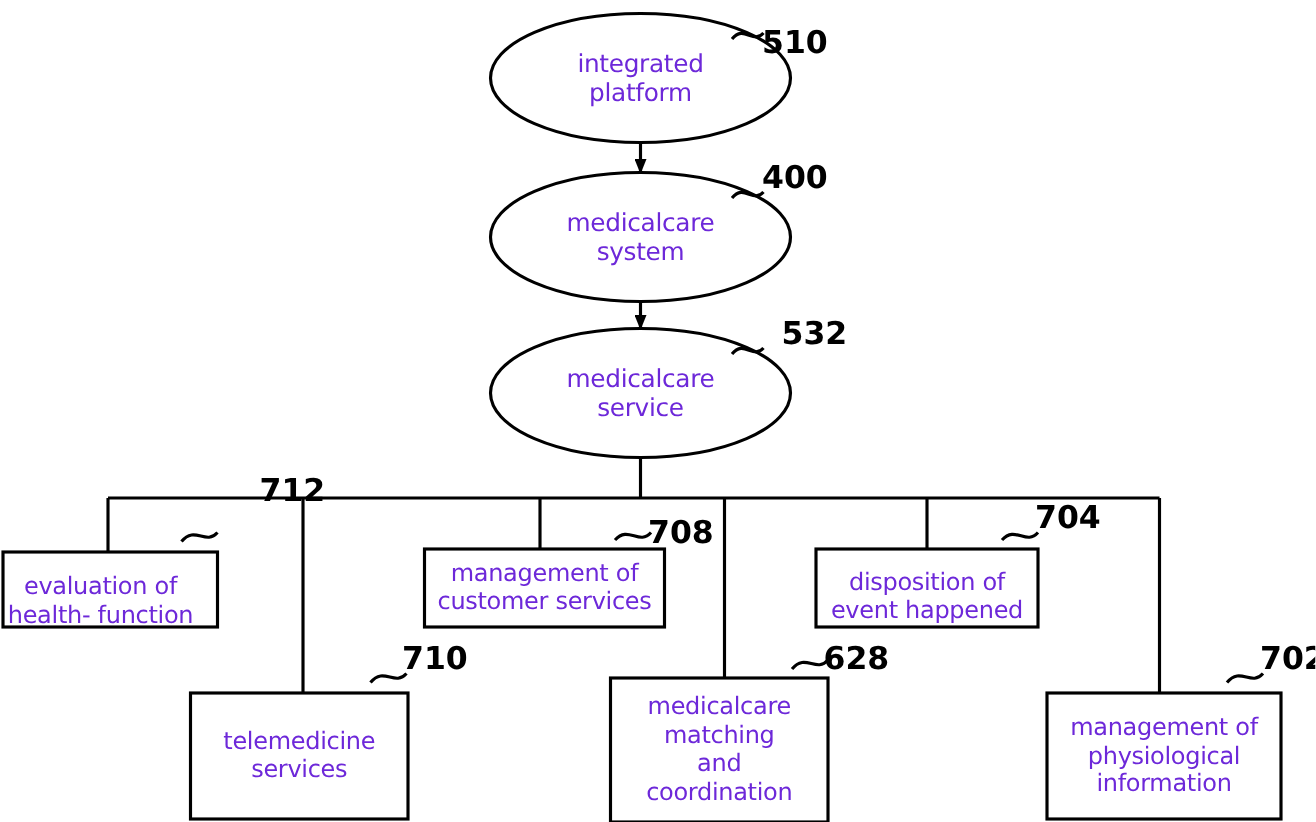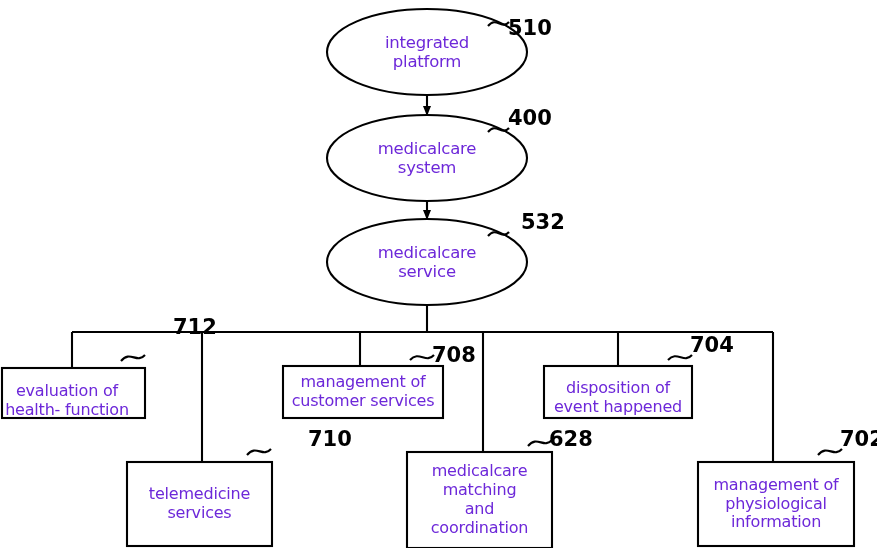--- a/index.html
+++ b/index.html
@@ -105,21 +105,21 @@
 system</div>
       <div class="ref-num" style="left: 508px; top: 106px;">400</div>
       <div class="node-label ellipse-label" style="left: 327px; top: 219px; width: 200px; height: 86px;">medicalcare
 service</div>
       <div class="ref-num" style="left: 521px; top: 210px;">532</div>
       <div class="node-label box-label" style="left: 2px; top: 348px; width: 130px; height: 50px; margin-top: 28px;">evaluation of
 health- function</div>
       <div class="ref-num" style="left: 142px; top: 315px; margin-left: 31px;">712</div>
       <div class="node-label box-label" style="left: 127px; top: 462px; width: 145px; height: 84px;">telemedicine
 services</div>
-      <div class="ref-num" style="left: 268px; top: 427px; margin-left: 40px;">710</div>
+      <div class="ref-num" style="left: 268px; top: 427px;">710</div>
       <div class="node-label box-label" style="left: 283px; top: 366px; width: 160px; height: 52px;">management of
 customer services</div>
       <div class="ref-num" style="left: 432px; top: 343px;">708</div>
       <div class="node-label box-label" style="left: 407px; top: 452px; width: 145px; height: 96px;">medicalcare
 matching
 and
 coordination</div>
       <div class="ref-num" style="left: 549px; top: 427px;">628</div>
       <div class="node-label box-label" style="left: 544px; top: 366px; width: 148px; height: 64px;">disposition of
 event happened</div>

